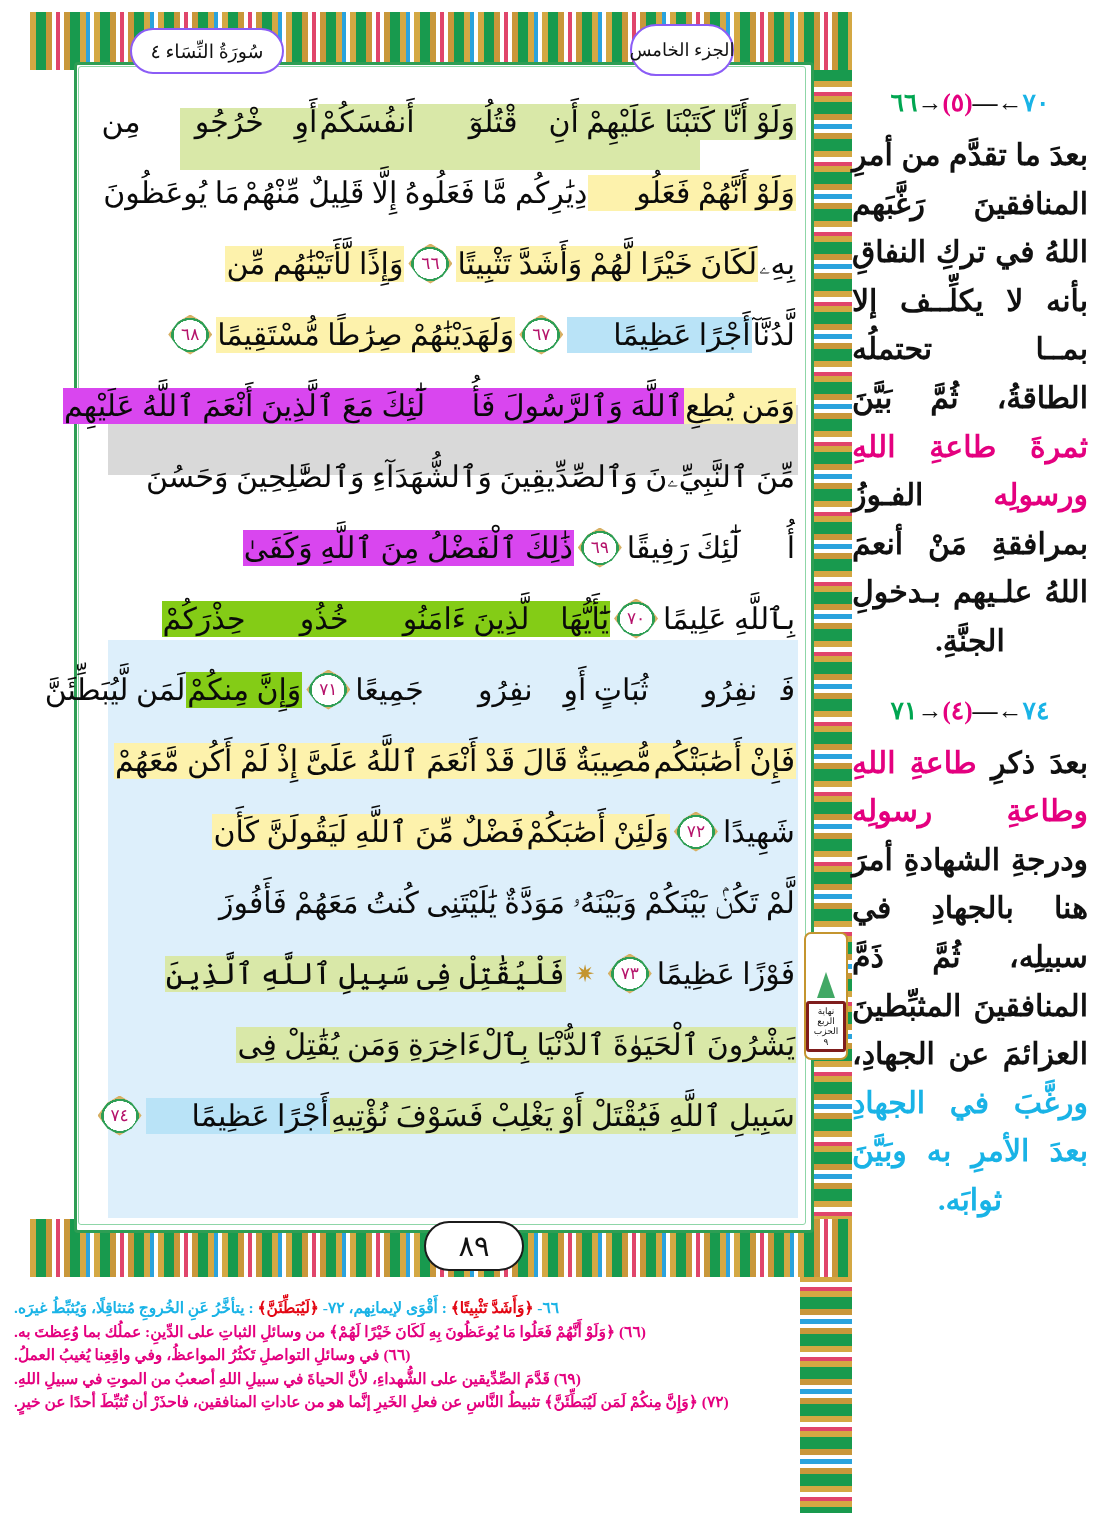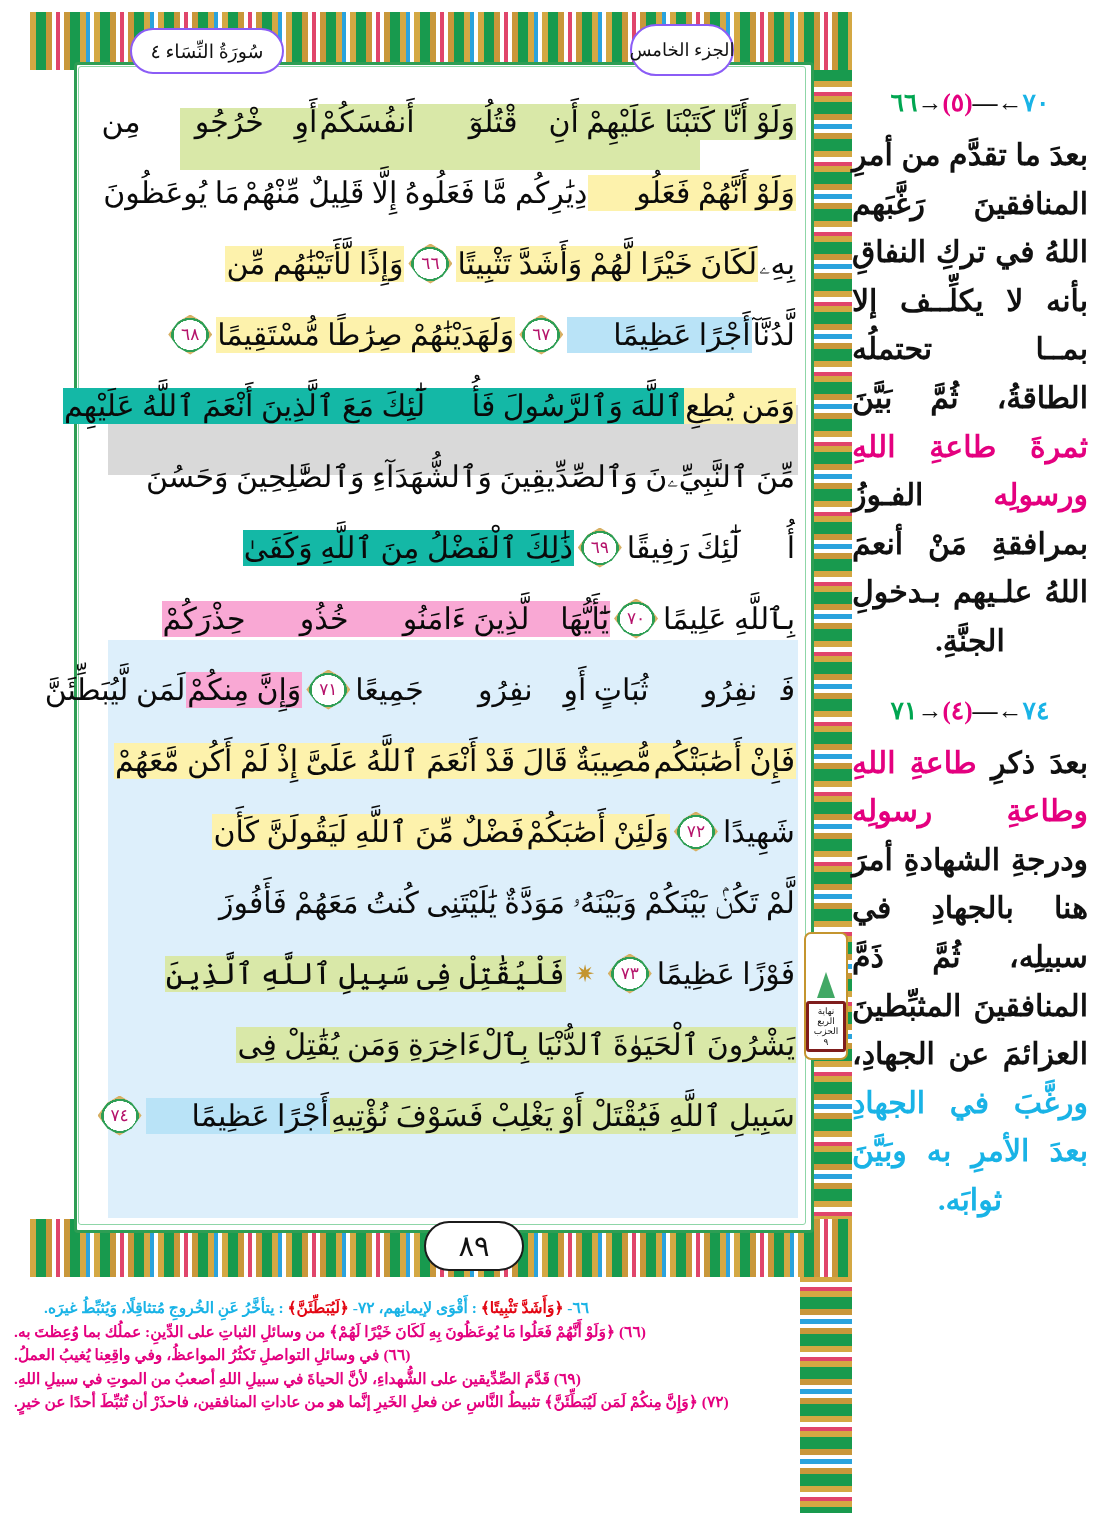--- a/index.html
+++ b/index.html
@@ -109,22 +109,22 @@
     display:flex;align-items:center;justify-content:flex-start;
     height:71px;font-size:30px;line-height:1.0;
     white-space:nowrap;overflow:visible;
     color:#0a0a0a;
     letter-spacing:-0.5px;
   }
   .seg{display:inline-block;padding:3px 1px;font-family:Liberation Serif, serif;}
   .hl-green{background:#d9e8a8;}
   .hl-yellow{background:#fdf2ac;}
   .hl-blue{background:#b9e3f7;padding-left:46px;}
-  .hl-pink{background:#f9a8d4;}
-  .hl-gray{background:#14b8a6;}
+  .hl-pink{background:#84cc16;}
+  .hl-gray{background:#d946ef;}
   .hl-none{background:transparent;}
 
   
   .blue-band{
     position:absolute;left:78px;top:628px;width:690px;height:578px;
     background:#ddeffb;z-index:1;
   }
   .gray-band{
     position:absolute;left:78px;top:393px;width:690px;height:70px;
     background:#d9d9d9;z-index:1;
@@ -191,21 +191,21 @@
   
   .footnotes{
     position:absolute;left:14px;right:10px;top:1296px;
     direction:rtl;text-align:left;
     font-family:"Liberation Serif",serif;
   }
   .fn{
     font-size:15.5px;line-height:1.52;font-weight:bold;
     text-align:left;white-space:nowrap;
   }
-  .fn-cyan{color:#19b3e6;margin-left:30px;}
+  .fn-cyan{color:#19b3e6;}
   .fn-magenta{color:#e4007f;}
   .fn .red{color:#e30613;}
 </style>
 </head>
 <body>
 
 <div class="page">
 
   <div class="frame">
     <div class="orn-band orn-top"></div>

